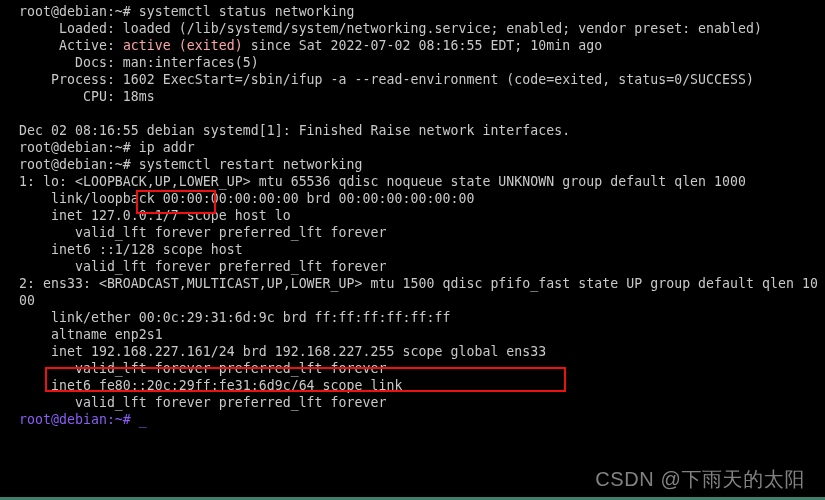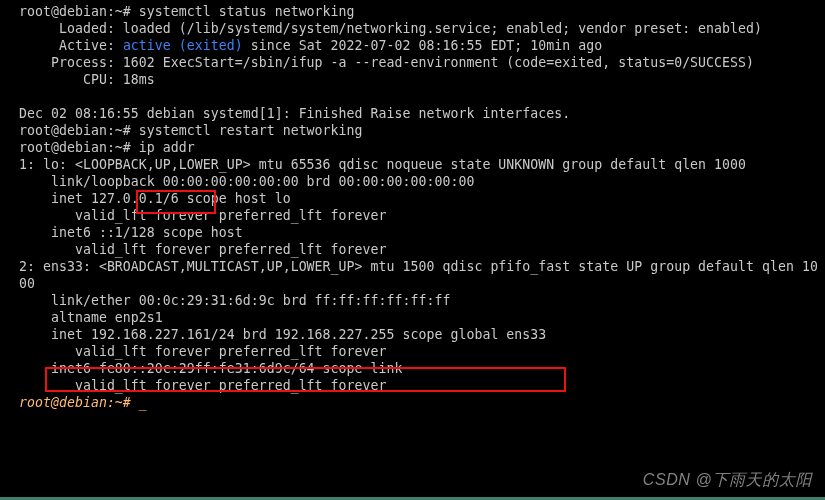--- a/index.html
+++ b/index.html
@@ -27,27 +27,26 @@
     height: 496px;
     padding: 3px 0 0 19px;
     box-sizing: border-box;
   }
   .tline {
     white-space: pre;
     height: 17px;
     letter-spacing: 0.05px;
   }
   .tline.blank { color: transparent; }
-  .g { color: #3b82f6; }
+  .g { color: #fca5a5; }
   .bullet { color: #00d900; }
 
   
   .cursor {
-    color: #fdba74;
-    font-style: italic;
+    color: #8b5cf6;
   }
 
   
   .redbox {
     position: absolute;
     border: 2px solid #ee1111;
     box-sizing: border-box;
     pointer-events: none;
     background: transparent;
   }
@@ -60,29 +59,28 @@
   #redbox-inet-line {
     left: 45px;
     top: 367px;
     width: 521px;
     height: 25px;
   }
 
   
   #watermark {
     position: absolute;
-    right: 13px;
+    right: 20px;
     bottom: 12px;
     font-family: "Liberation Sans", "DejaVu Sans", sans-serif;
-    font-size: 16px;
+    font-size: 20px;
     color: #8e8e8e;
     letter-spacing: 0.6px;
     white-space: nowrap;
     opacity: 0.92;
-    font-style: italic;
   }
 
   
   #bottom-edge {
     position: absolute;
     left: 0;
     bottom: 0;
     width: 825px;
     height: 3px;
     background: #3f7f6b;
@@ -95,40 +93,41 @@
 
   <div id="terminal-screen">
 
     <div class="tline"><span>root@debian:~# systemctl status networking</span></div>
 
 
     <div class="tline"><span>     Loaded: loaded (/lib/systemd/system/networking.service; enabled; vendor preset: enabled)</span></div>
 
     <div class="tline"><span>     Active: </span><span class="g">active (exited)</span><span> since Sat 2022-07-02 08:16:55 EDT; 10min ago</span></div>
 
+    <div class="tline"><span>       Docs: man:interfaces(5)</span></div>
 
     <div class="tline"><span>    Process: 1602 ExecStart=/sbin/ifup -a --read-environment (code=exited, status=0/SUCCESS)</span></div>
 
 
     <div class="tline"><span>        CPU: 18ms</span></div>
 
     <div class="tline blank"><span></span></div>
 
 
     <div class="tline"><span>Dec 02 08:16:55 debian systemd[1]: Finished Raise network interfaces.</span></div>
 
+    <div class="tline"><span>root@debian:~# ip addr</span></div>
+
     <div class="tline"><span>root@debian:~# systemctl restart networking</span></div>
-
-    <div class="tline"><span>root@debian:~# ip addr</span></div>
 
     <div class="tline"><span>1: lo: &lt;LOOPBACK,UP,LOWER_UP&gt; mtu 65536 qdisc noqueue state UNKNOWN group default qlen 1000</span></div>
 
     <div class="tline"><span>    link/loopback 00:00:00:00:00:00 brd 00:00:00:00:00:00</span></div>
 
-    <div class="tline"><span>    inet 127.0.0.1/6 scope host lo</span></div>
+    <div class="tline"><span>    inet 127.0.0.1/7 scope host lo</span></div>
 
     <div class="tline"><span>       valid_lft forever preferred_lft forever</span></div>
 
     <div class="tline"><span>    inet6 ::1/128 scope host</span></div>
 
     <div class="tline"><span>       valid_lft forever preferred_lft forever</span></div>
 
     <div class="tline"><span>2: ens33: &lt;BROADCAST,MULTICAST,UP,LOWER_UP&gt; mtu 1500 qdisc pfifo_fast state UP group default qlen 10</span></div>
 
     <div class="tline"><span>00</span></div>

